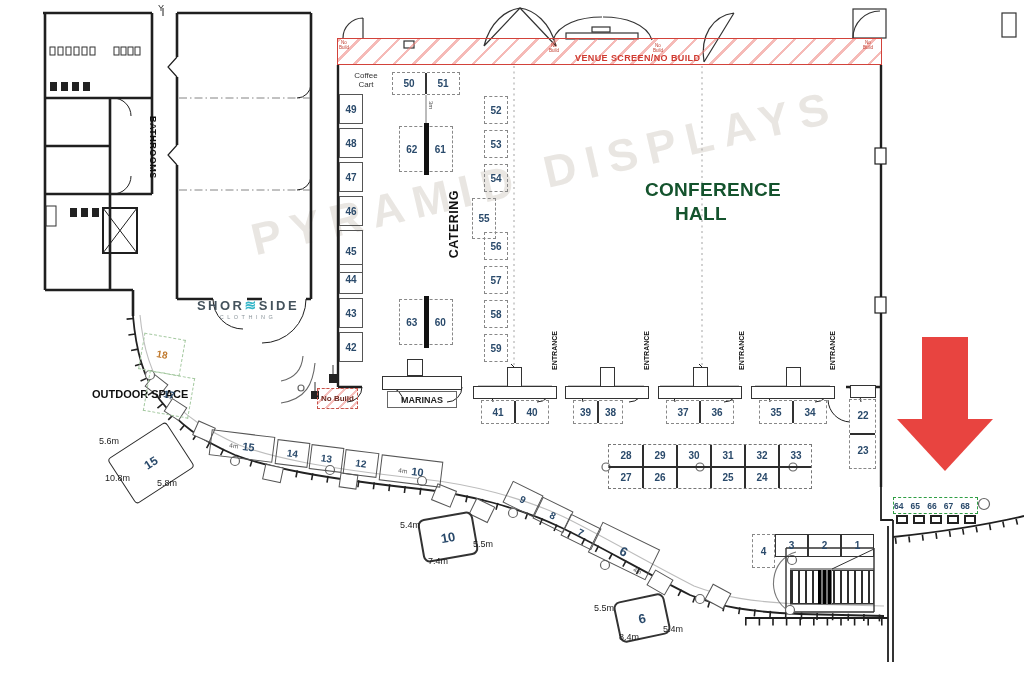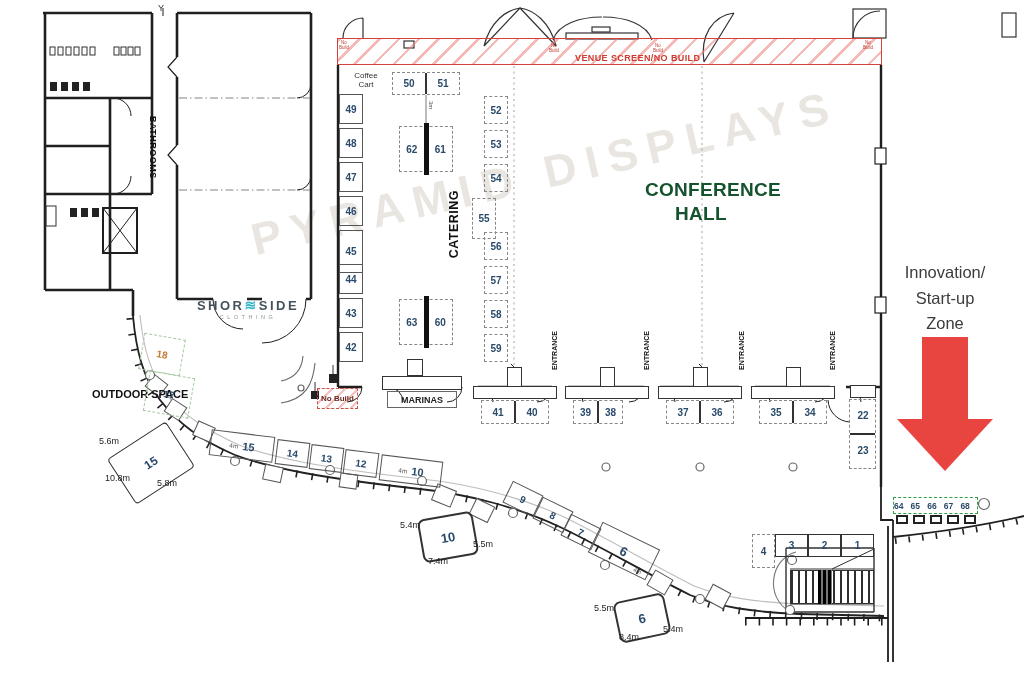--- a/index.html
+++ b/index.html
@@ -215,25 +215,20 @@
   <div class="lbl" style="left:348px;top:71px;width:36px;text-align:center;font-size:8px;color:#333">
     <div>Coffee</div>
     <div>Cart</div>
   </div>
   <div class="lbl vtd" style="left:428px;top:101px;font-size:6px;color:#444">3m</div>
   <div class="lbl vbu" style="left:551px;top:331px;font-size:7px;font-weight:700">ENTRANCE</div>
   <div class="lbl vbu" style="left:643px;top:331px;font-size:7px;font-weight:700">ENTRANCE</div>
   <div class="lbl vbu" style="left:738px;top:331px;font-size:7px;font-weight:700">ENTRANCE</div>
   <div class="lbl vbu" style="left:829px;top:331px;font-size:7px;font-weight:700">ENTRANCE</div>
   <div class="lbl" style="left:92px;top:388px;font-size:11px;font-weight:700;color:#0f0f0f">OUTDOOR SPACE</div>
-  <div class="innov">
-    <div>Innovation/</div>
-    <div>Start-up</div>
-    <div>Zone</div>
-  </div>
 
   <div class="brand">
     <div class="big">
       <span>SHOR</span><span class="wave">≋</span><span>SIDE</span>
     </div>
     <div class="sub">CLOTHING</div>
   </div>
 
   <div class="nobuild">No Build</div>
   <div class="counter" style="left:382px;top:376px;width:80px;height:14px"></div>
@@ -298,20 +293,38 @@
     <div class="cell">37</div>
     <div class="divv"></div>
     <div class="cell">36</div>
   </div>
   <div class="b dash cells" style="left:759px;top:400px;width:68px;height:24px">
     <div class="cell">35</div>
     <div class="divv"></div>
     <div class="cell">34</div>
   </div>
 
+  <div class="abs" style="left:608px;top:444px;width:204px;height:45px;border:1.4px dashed #777;box-sizing:border-box">
+    <div style="position:absolute;left:0;top:21px;width:100%;height:2px;background:#2e2e2e"></div>
+    <div class="vline" style="left:33px"></div>
+    <div class="vline" style="left:67px"></div>
+    <div class="vline" style="left:101px"></div>
+    <div class="vline" style="left:135px"></div>
+    <div class="vline" style="left:169px"></div>
+    <div class="icell" style="left:0;top:0">28</div>
+    <div class="icell" style="left:34px;top:0">29</div>
+    <div class="icell" style="left:68px;top:0">30</div>
+    <div class="icell" style="left:102px;top:0">31</div>
+    <div class="icell" style="left:136px;top:0">32</div>
+    <div class="icell" style="left:170px;top:0">33</div>
+    <div class="icell" style="left:0;top:22px">27</div>
+    <div class="icell" style="left:34px;top:22px">26</div>
+    <div class="icell" style="left:102px;top:22px">25</div>
+    <div class="icell" style="left:136px;top:22px">24</div>
+  </div>
 
   <div class="counter" style="left:850px;top:385px;width:26px;height:13px"></div>
   <div class="abs" style="left:849px;top:399px;width:27px;height:70px;border:1.3px dashed #888;box-sizing:border-box">
     <div style="position:absolute;left:0;top:33px;width:100%;height:2px;background:#2e2e2e"></div>
     <div class="icell" style="left:-4px;top:5px">22</div>
     <div class="icell" style="left:-4px;top:40px">23</div>
   </div>
 
   <div class="b" style="left:141px;top:336px;width:42px;height:37px;transform:rotate(10deg);border:1.4px dashed #a5c9a1;color:#c07a2e">18</div>
   <div class="b" style="left:146px;top:374px;width:46px;height:41px;transform:rotate(10deg);border:1.4px dashed #a5c9a1">17</div>

